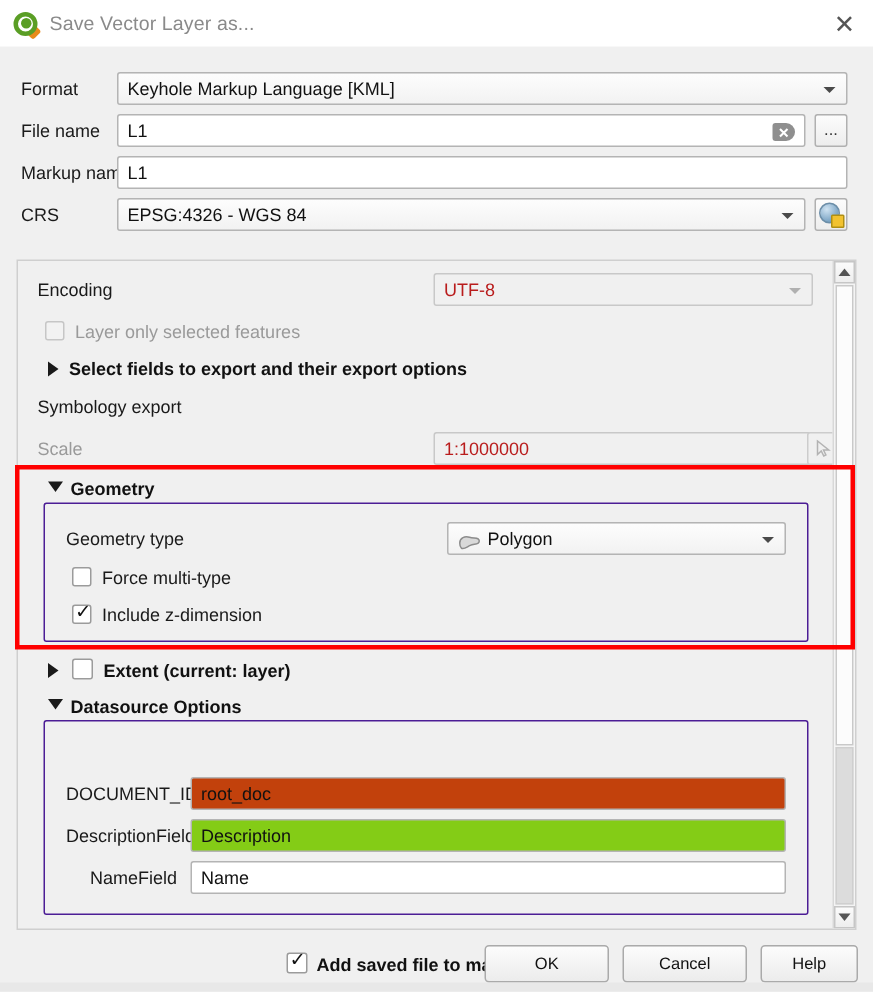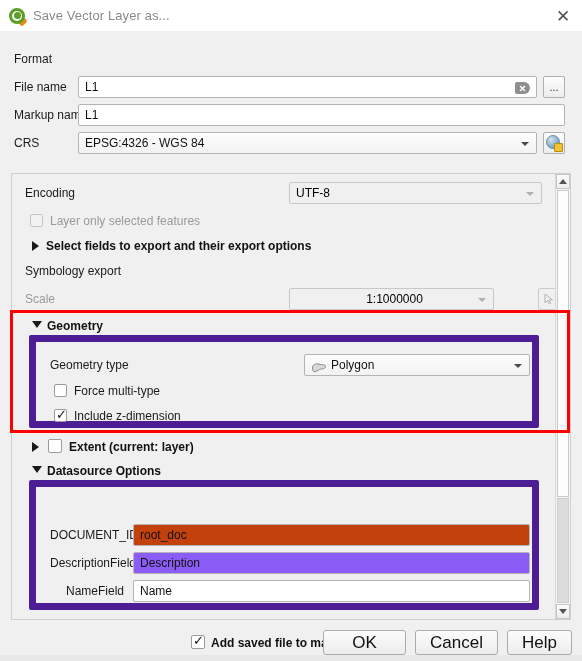--- a/index.html
+++ b/index.html
@@ -71,21 +71,21 @@
     background: linear-gradient(#fdfdfd, #f2f2f2);
   }
   .combo > .arrow {
     position: absolute; right: 7px; top: 9px;
     width: 0; height: 0;
     border-left: 4px solid transparent;
     border-right: 4px solid transparent;
     border-top: 4px solid #4a4a4a;
   }
   .combo.disabled, .textin.disabled {
-    background: #f0f0f0; border-color: #c8c8c8; color: #000000;
+    background: #f0f0f0; border-color: #c8c8c8; color: #b91c1c;
   }
   .combo.disabled > .arrow { border-top-color: #b0b0b0; }
 
   
   .toolbtn {
     position: absolute; height: 22px; width: 22px;
     background: linear-gradient(#fcfcfc, #ededed);
     border: 1px solid #b0b0b0; border-radius: 2px;
     display: flex; align-items: center; justify-content: center;
     font-size: 11px; color: #333;
@@ -159,21 +159,21 @@
     position: absolute; width: 0; height: 0;
     border-left: 5px solid transparent;
     border-right: 5px solid transparent;
     border-top: 7px solid #1a1a1a;
   }
 
   
   .panel {
     position: absolute;
     background: #f0f0f0;
-    border: 7px solid #4c1d95;
+    border: 1px solid #4c1d95;
     border-radius: 2px;
   }
 
   
   .redbox {
     position: absolute; left: 10px; top: 310px;
     width: 560px; height: 123px;
     border: 3px solid #ff0000;
     pointer-events: none;
     z-index: 40;
@@ -218,21 +218,21 @@
     width: 12px; height: 105px;
     background: #dcdcdc; border: 1px solid #cfcfcf;
   }
 
   
   .buttonbar { position: absolute; left: 0; top: 624px; width: 582px; height: 37px; }
   .pbtn {
     position: absolute; top: 6px; height: 25px;
     background: linear-gradient(#fcfcfc, #ececec);
     border: 1px solid #aaaaaa; border-radius: 3px;
-    font-size: 17px; color: #111;
+    font-size: 11px; color: #111;
     display: flex; align-items: center; justify-content: center;
   }
   .addmap-lbl {
     position: absolute; top: 11px; height: 16px; line-height: 16px;
     font-size: 12px; font-weight: bold; color: #111;
   }
   .bottom-strip {
     position: absolute; left: 0; top: 655px; width: 582px; height: 6px;
     background: #e8e8e8;
   }
@@ -247,20 +247,24 @@
     <div class="dot"></div>
   </div>
   <span class="title-text">Save Vector Layer as...</span>
   <div class="close-btn">✕</div>
 </div>
 
 <div class="topform">
 
   <div class="row" style="top:17px;">
     <span class="lbl">Format</span>
+    <div class="combo" style="left:78px; width:487px;">
+      <span>Keyhole Markup Language [KML]</span>
+      <span class="arrow"></span>
+    </div>
   </div>
 
   <div class="row" style="top:45px;">
     <span class="lbl">File name</span>
     <div class="textin" style="left:78px; width:459px; background:#ffffff;">
       <span>L1</span>
       <span class="clear-icon" style="right:6px; top:5px;">
         <svg width="9" height="9" viewBox="0 0 9 9">
             <path d="M2 2 L7 7 M7 2 L2 7" stroke="#ffffff" stroke-width="1.4" fill="none"></path>
           </svg>
@@ -311,21 +315,21 @@
       <span class="tri-right" style="left:20px; top:6px;"></span>
       <span class="grouphdr" style="left:34px; top:2px;">Select fields to export and their export options</span>
     </div>
 
     <div class="srow" style="top:86px;">
       <span class="slbl" style="left:13px;">Symbology export</span>
     </div>
 
     <div class="srow" style="top:114px;">
       <span class="slbl disabled" style="left:13px;">Scale</span>
-      <div class="combo disabled" style="left:277px; width:205px;text-align:center;">
+      <div class="combo disabled" style="left:277px; width:278px;">
         <span>1:1000000</span>
         <span class="arrow"></span>
       </div>
       <div class="toolbtn" style="left:526px; top:0; background:#f0f0f0; border-color:#cccccc;">
         <svg width="12" height="12" viewBox="0 0 12 12">
             <path d="M2 1 L2 10 L4.5 7.6 L6.2 11 L7.6 10.3 L6 7 L9.5 7 Z" fill="none" stroke="#b3b3b3" stroke-width="1"></path>
           </svg>
       </div>
     </div>
 
@@ -378,21 +382,21 @@
 
       <div class="srow" style="left:0; top:37px; width:510px;">
         <span class="slbl" style="left:14px;">DOCUMENT_ID</span>
         <div class="textin" style="left:97px; width:397px; background:#c2410c;">
           <span>root_doc</span>
         </div>
       </div>
 
       <div class="srow" style="left:0; top:65px; width:510px;">
         <span class="slbl" style="left:14px;">DescriptionField</span>
-        <div class="textin" style="left:97px; width:397px; background:#8b5cf6;">
+        <div class="textin" style="left:97px; width:397px; background:#84cc16;">
           <span>Description</span>
         </div>
       </div>
 
       <div class="srow" style="left:0; top:93px; width:510px;">
         <span class="slbl" style="left:14px;margin-left:16px;">NameField</span>
         <div class="textin" style="left:97px; width:397px; background:#ffffff;">
           <span>Name</span>
         </div>
       </div>

